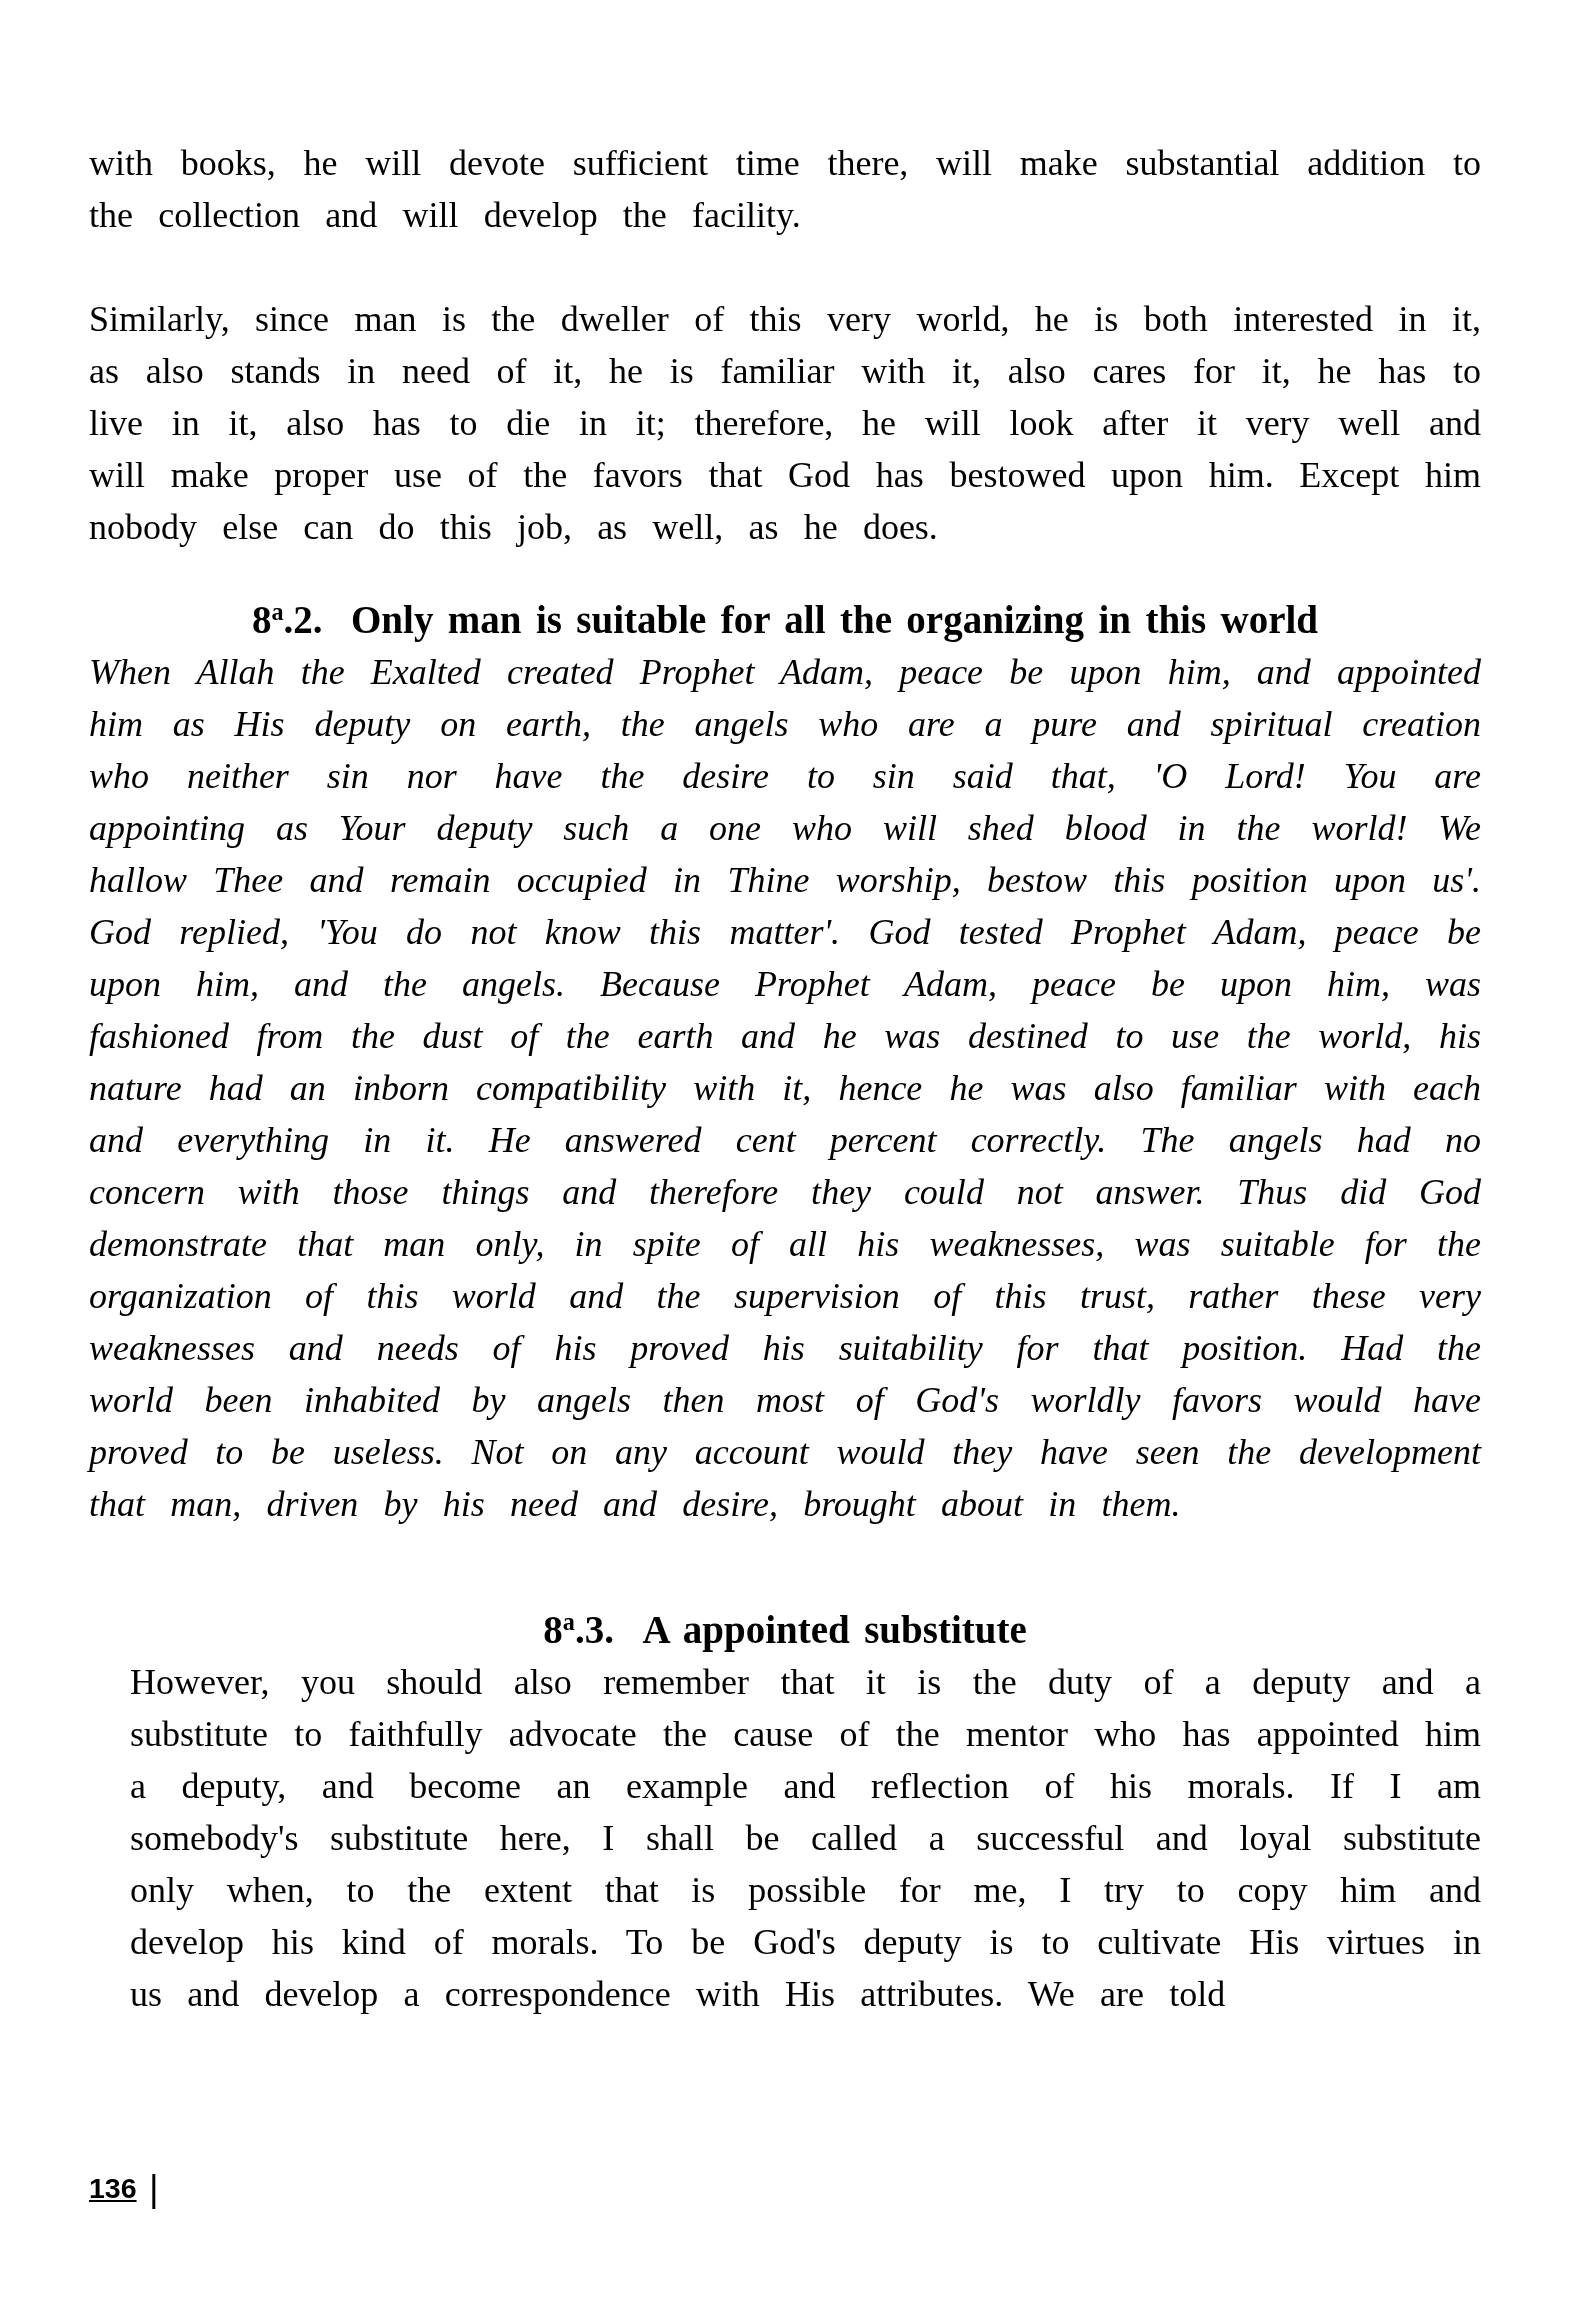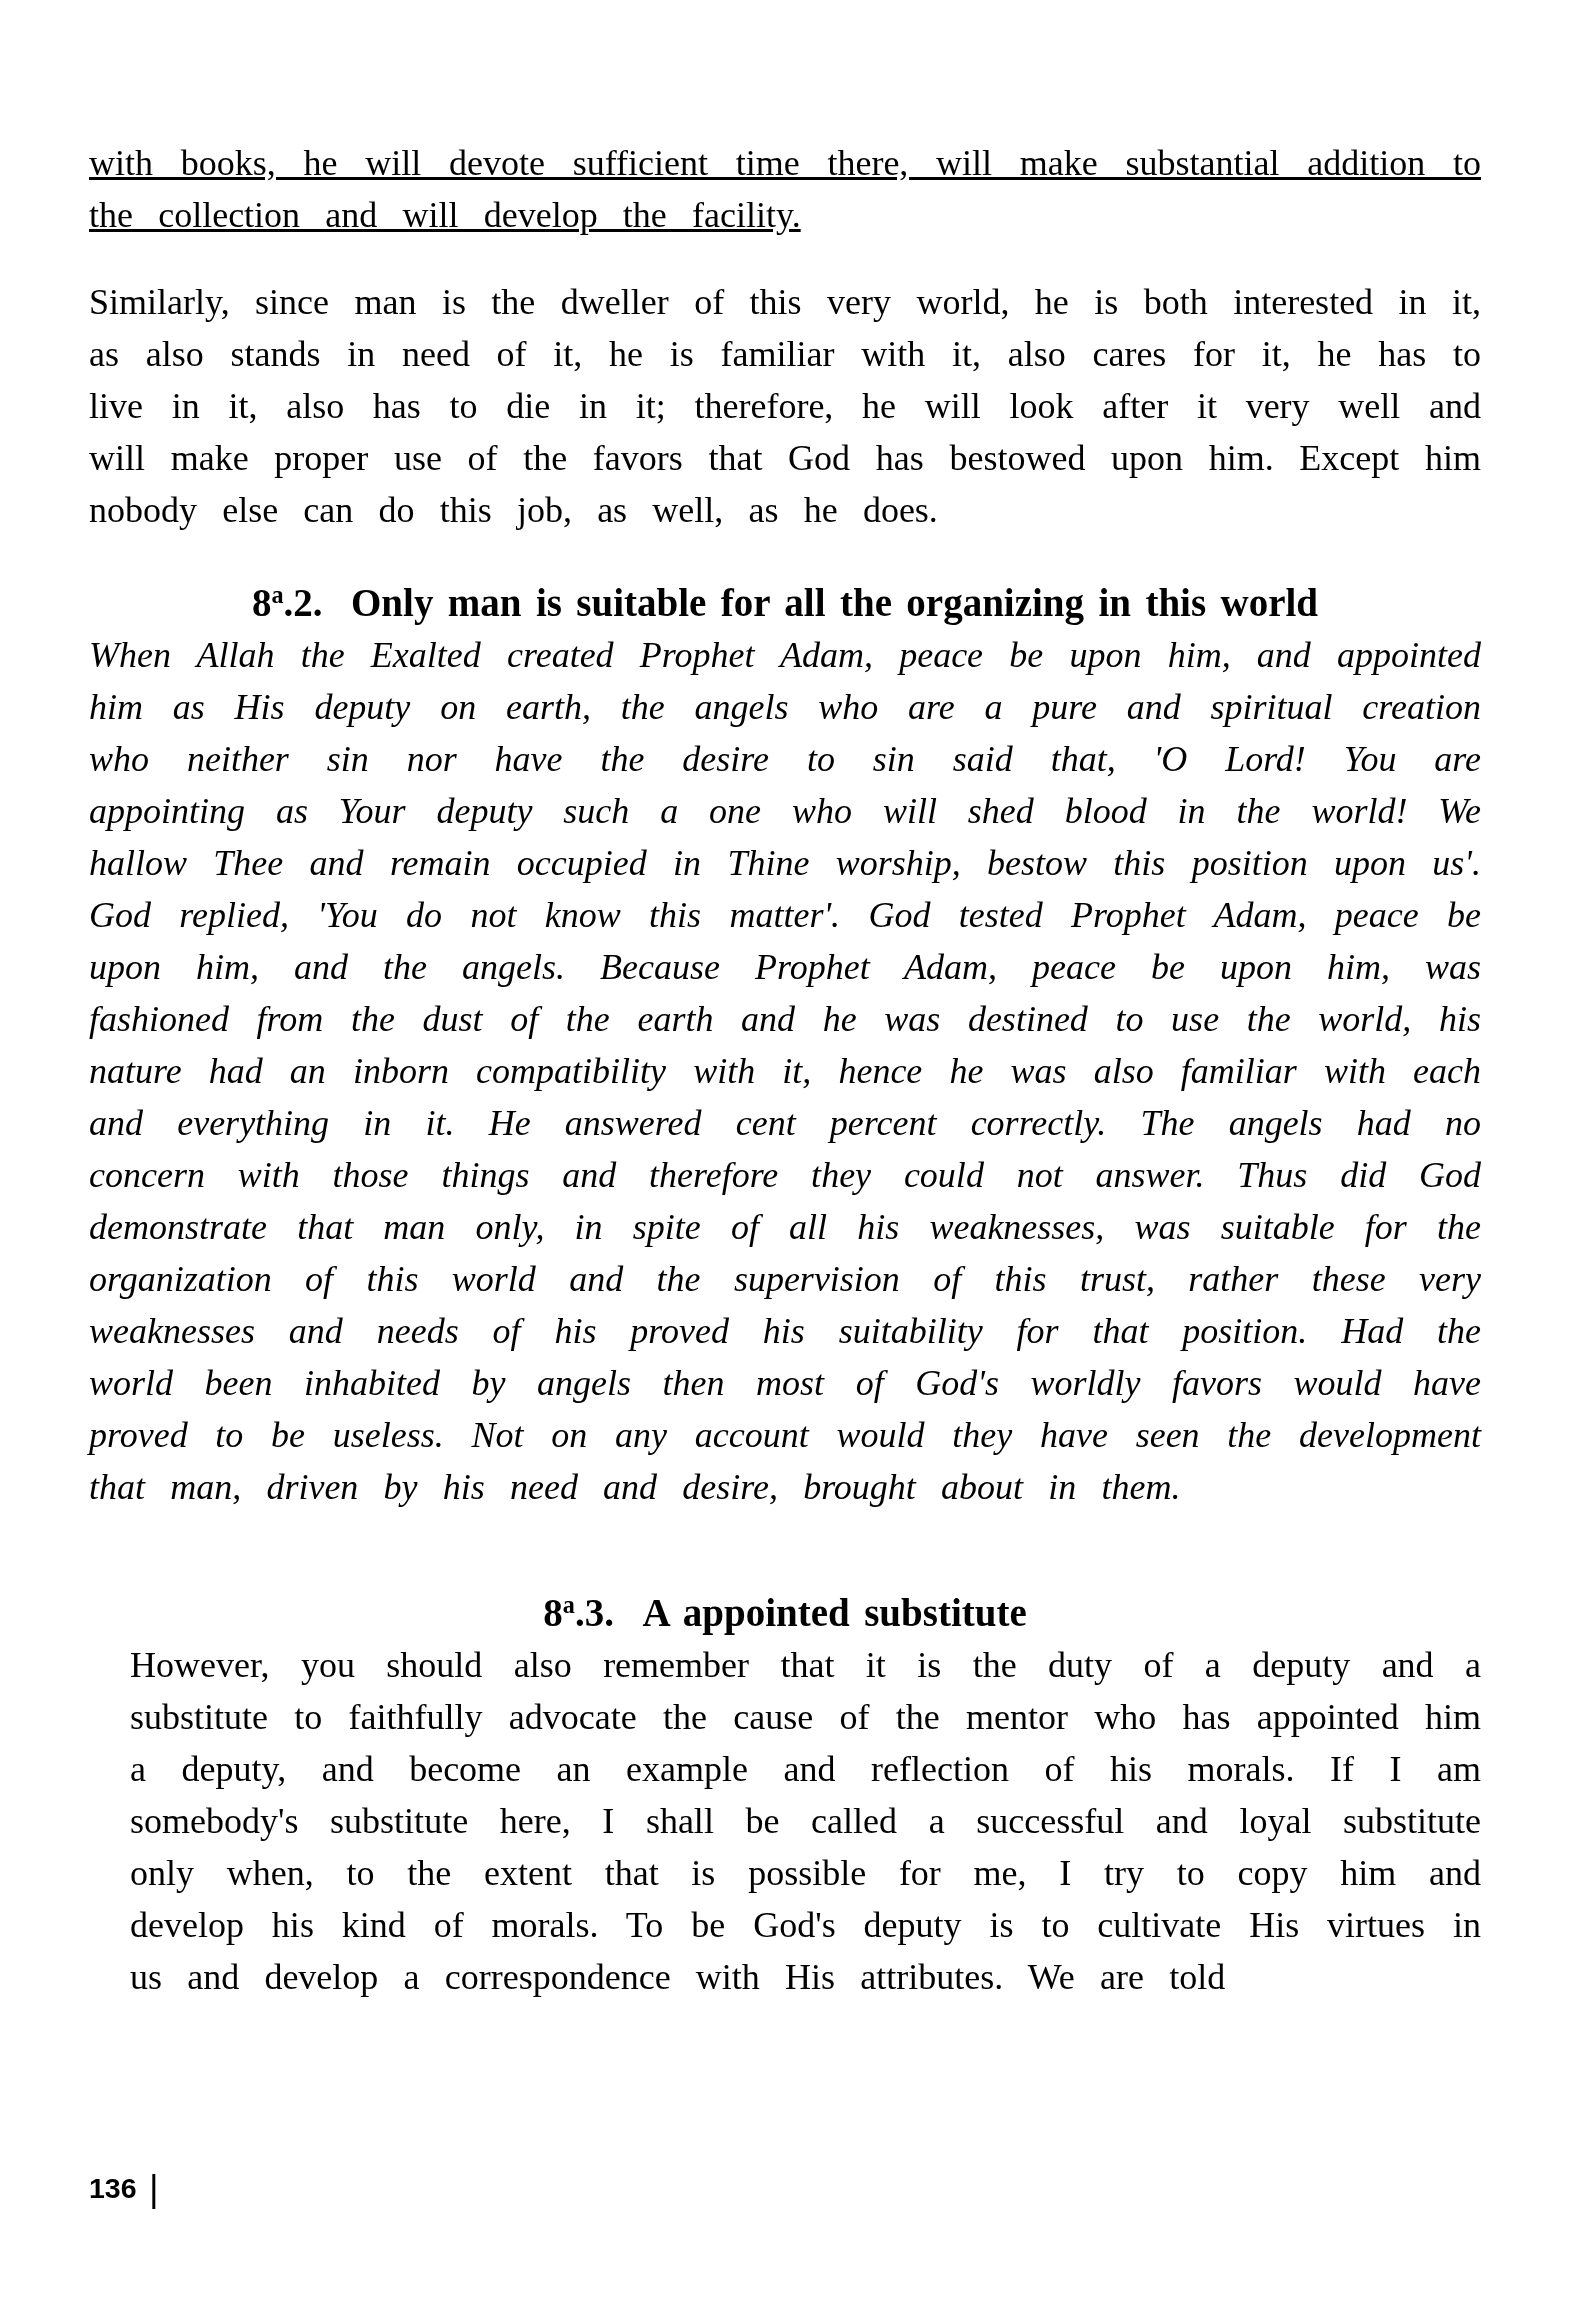--- a/index.html
+++ b/index.html
@@ -24,21 +24,21 @@
     flex-direction: column;
   }
   .body-par {
     margin: 0;
     font-size: 36px;
     line-height: 52px;
     text-align: justify;
     word-spacing: 0.45em;
     letter-spacing: 0;
   }
-  .p1   { margin-bottom: 35px; text-decoration: underline; }
+  .p1   { margin-bottom: 52px; }
   .p2   { margin-bottom: 41px; }
   .bigp { margin-bottom: 74px; font-style: italic; }
   .lastp{ margin-bottom: 0; margin-left: 41px; }
   h2.section-heading {
     margin: 0;
     font-size: 39px;
     line-height: 52px;
     font-weight: bold;
     word-spacing: 0.12em;
     text-align: center;
@@ -55,21 +55,21 @@
     position: absolute;
     left: 89px;
     top: 2169px;
     display: flex;
     align-items: center;
     font-family: "Liberation Sans", sans-serif;
     font-size: 28.5px;
     line-height: 39px;
     white-space: nowrap;
   }
-  .pgnum { font-weight: bold; }
+  .pgnum { font-weight: bold; text-decoration: underline; }
   .fsep {
     margin: 0 14.3px 0 12.5px;
     font-size: 37px;
     font-weight: normal;
     line-height: 39px;
   }
   .btitle { font-weight: normal; }
 </style>
 </head>
 <body>

